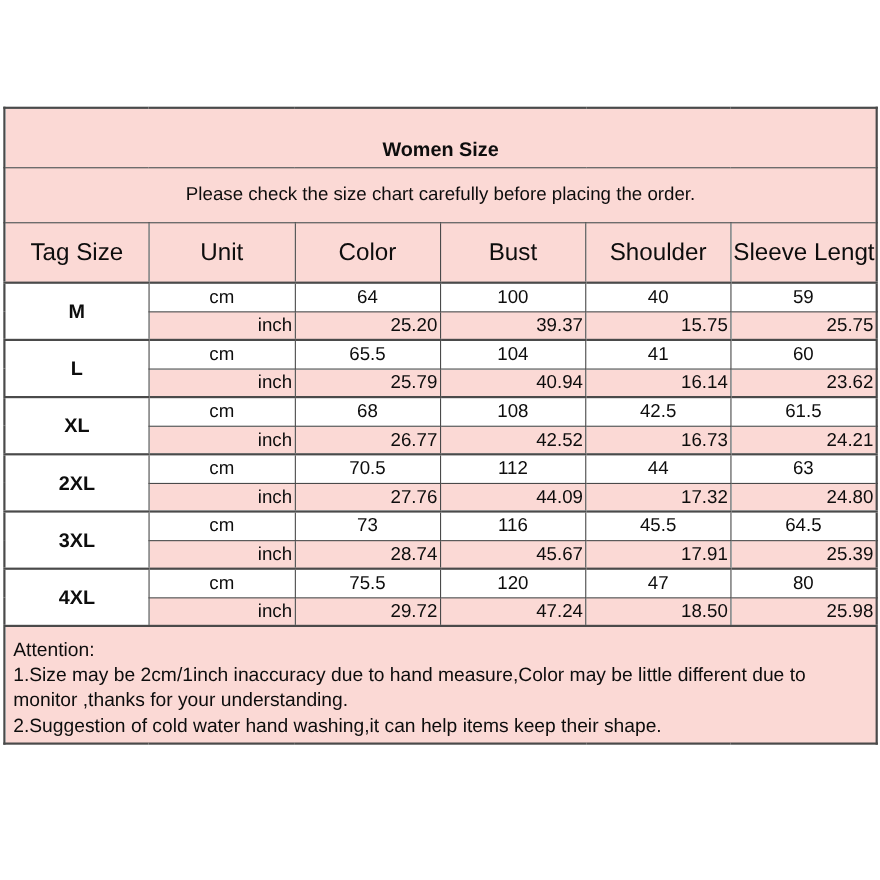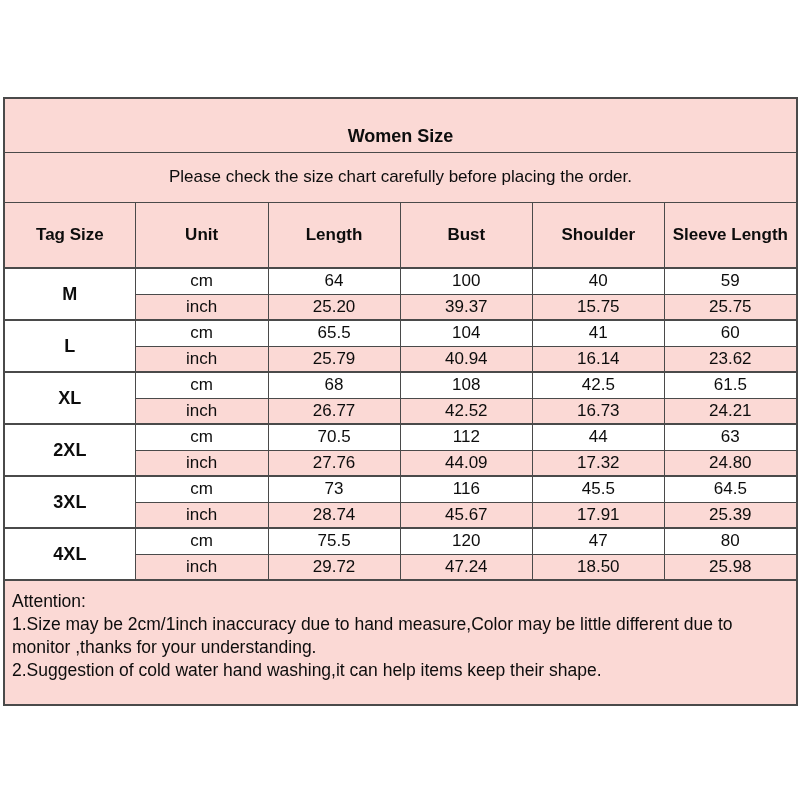--- a/index.html
+++ b/index.html
@@ -32,38 +32,38 @@
     background:var(--pink);height:54px;
     font-weight:bold;font-size:18px;
     vertical-align:bottom;padding-bottom:5px;
   }
   
   td.subtitle-cell{
     background:var(--pink);height:50px;font-size:17px;margin-top:19px;
   }
   
   tr.header-row td{
-    background:var(--pink);height:66px;
-    font-weight:bold;font-size:17px;
+    background:var(--pink);height:55px;
+    font-weight:normal;font-size:22px;
     border-bottom:2px solid var(--border);
   }
   
   tr.data-row td{height:26px;background:#ffffff;}
-  tr.row-inch td{background:var(--pink);}
+  tr.row-inch td{background:var(--pink);text-align:right;}
   td.tag-cell{
     background:#ffffff !important;
     font-weight:bold;font-size:18px;
   }
   tr.group-start td{border-top:2px solid var(--border);}
   
   tr.attention-row td{
     background:var(--pink);
     border-top:2px solid var(--border);
     text-align:left;vertical-align:top;
-    padding:9px 8px 22px 7px;
+    padding:9px 8px 4px 7px;
     height:106px;white-space:normal;
   }
   .attention-line{
     font-size:17.5px;line-height:23px;
   }
 </style>
 </head>
 <body>
 
 <div class="sheet">
@@ -79,21 +79,21 @@
     <tbody>
       <tr>
         <td class="title-cell" colspan="6">Women Size</td>
       </tr>
       <tr>
         <td class="subtitle-cell" colspan="6">Please check the size chart carefully before placing the order.</td>
       </tr>
       <tr class="header-row">
         <td>Tag Size</td>
         <td>Unit</td>
-        <td>Length</td>
+        <td>Color</td>
         <td>Bust</td>
         <td>Shoulder</td>
         <td>Sleeve Length</td>
       </tr>
 
       <tr class="data-row row-cm group-start">
           <td class="tag-cell" rowspan="2">M</td>
           <td>cm</td>
           <td>64</td>
           <td>100</td>

